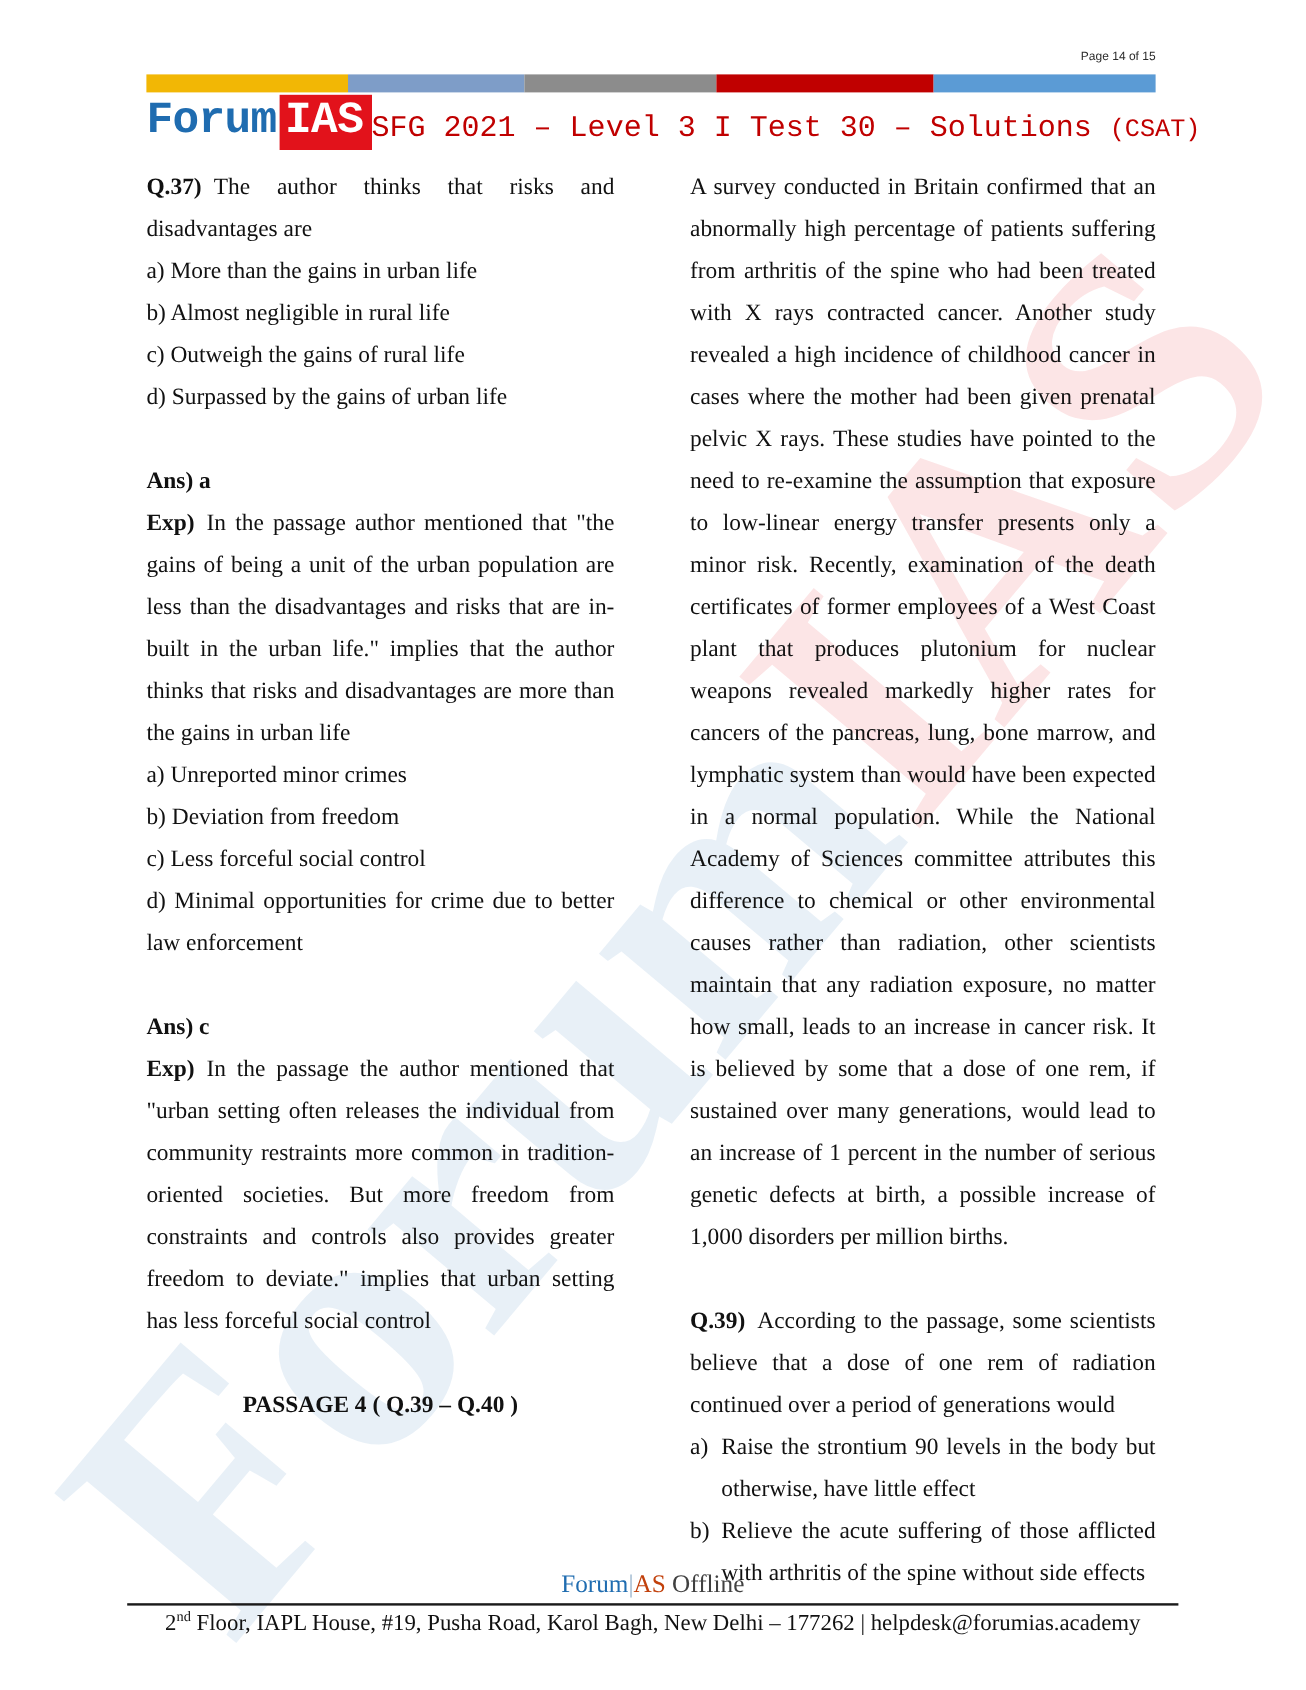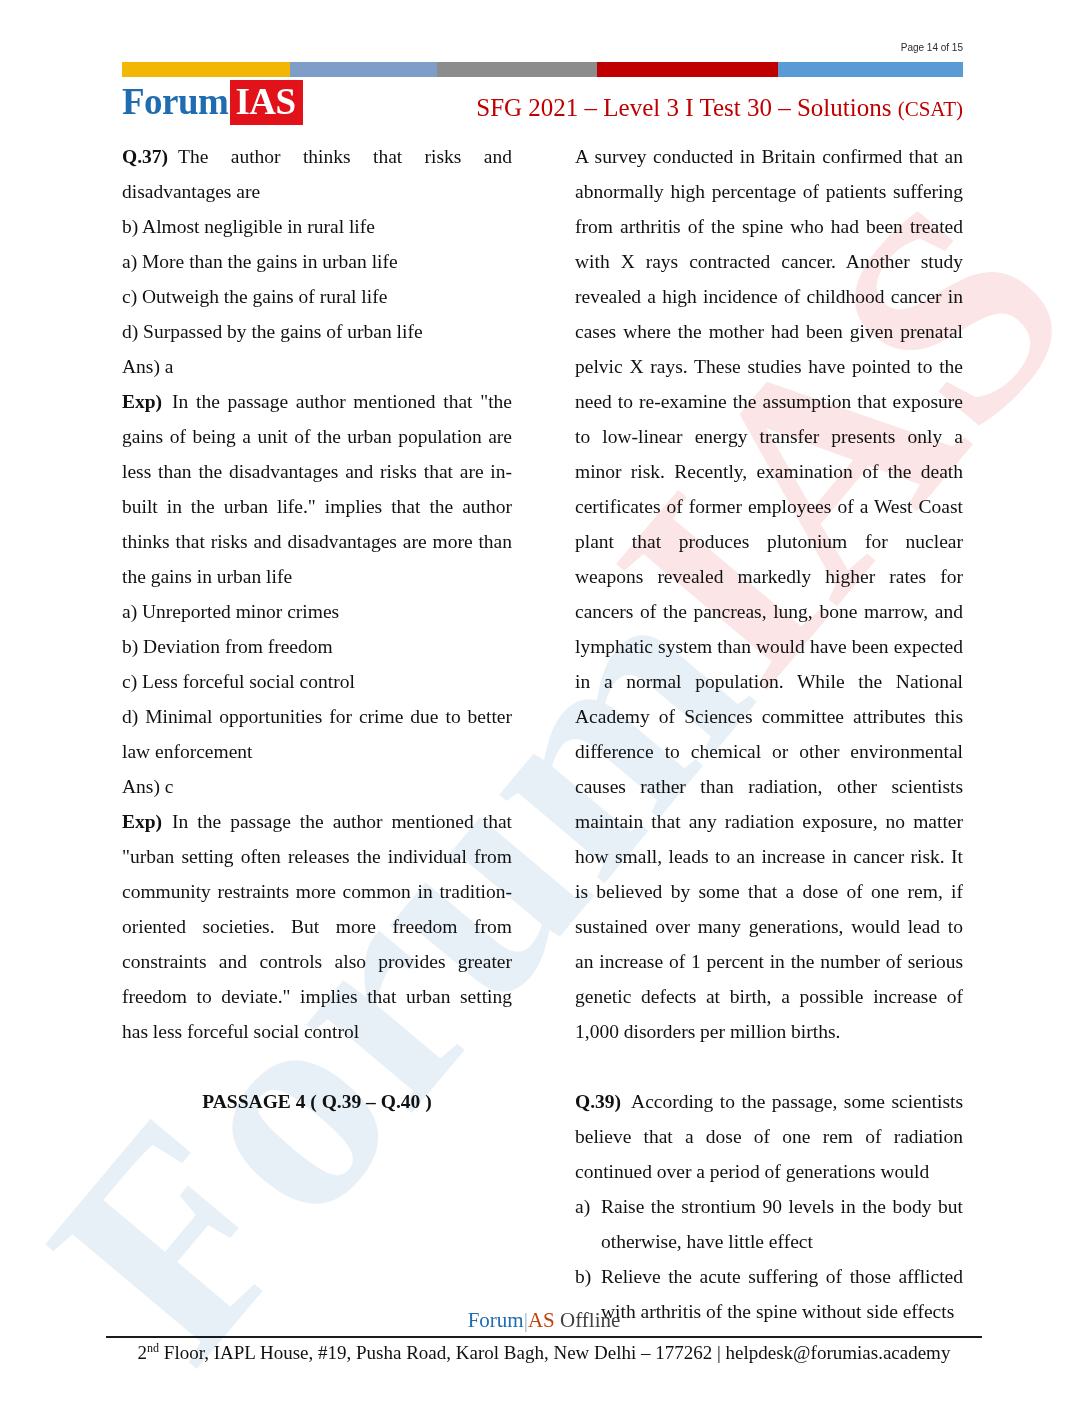--- a/index.html
+++ b/index.html
@@ -5,21 +5,21 @@
   html,body{margin:0;padding:0;}
   body{
     width:1088px;height:1408px;background:#ffffff;position:relative;overflow:hidden;
     font-family:"Liberation Serif","DejaVu Serif",serif;color:#111;
   }
   
   .page-num{position:absolute;top:42px;right:125px;font-family:"Liberation Sans",sans-serif;font-size:10px;color:#2b2b2b;}
   .bar{position:absolute;top:62px;left:122px;width:841px;height:15px;display:flex;}
   .bar .seg{height:100%;}
   .s1{width:20%}.s2{width:17.5%}.s3{width:19%}.s4{width:21.5%}.s5{width:22%}
-  .brandrow{position:absolute;top:80px;left:122px;width:841px;display:flex;justify-content:space-between;align-items:center;}
+  .brandrow{position:absolute;top:80px;left:122px;width:841px;display:flex;justify-content:space-between;align-items:flex-start;font-family:Liberation Mono, monospace;}
   .logo{font-size:37px;font-weight:bold;letter-spacing:-0.5px;white-space:nowrap;}
   .logo .forum{color:#1F6CB0;}
   .logo .iasbox{background:#E2121B;color:#ffffff;padding:1px 7px 3px 5px;margin-left:2px;}
   .doc-title{color:#C00000;font-size:25px;margin-top:12px;white-space:nowrap;}
   .doc-title .csat{font-size:21px;}
   
   .watermark{
     position:absolute;left:560px;top:780px;
     transform:translate(-50%,-50%) rotate(-50deg);
     font-size:300px;font-weight:bold;white-space:nowrap;z-index:0;pointer-events:none;
@@ -29,21 +29,21 @@
   
   .content{
     position:absolute;top:139px;left:122px;width:841px;display:flex;justify-content:space-between;
     z-index:1;font-size:19.5px;line-height:35px;
   }
   .col-left{width:390px;}
   .col-right{width:388px;}
   .para{text-align:justify;}
   .plabel{font-weight:bold;margin-right:10px;}
   .blockgap{margin-top:35px;}
-  .ansline{font-weight:normal;}
+  .ansline{font-weight:bold;margin-top:35px;}
   .expblock{margin-top:0;}
   .passage-heading{text-align:center;font-weight:bold;margin-top:35px;}
   .opt{}
   .opt2{position:relative;padding-left:26px;text-align:justify;}
   .opt2 .optlabel{position:absolute;left:0;}
   
   .footer{position:absolute;left:0;bottom:44px;width:100%;text-align:center;z-index:1;}
   .footer-brand{font-size:21px;}
   .fb-forum{color:#1F6CB0;}
   .fb-sep{color:#97b3cc;}
@@ -78,22 +78,22 @@
 <div class="watermark">
   <span class="wm-forum">Forum</span><span class="wm-ias">IAS</span>
 </div>
 
 <div class="content">
 
   <div class="col-left">
     <div class="para">
       <span class="plabel">Q.37)</span><span>The author thinks that risks and disadvantages are</span>
     </div>
+    <div class="opt">a) More than the gains in urban life</div>
     <div class="opt">b) Almost negligible in rural life</div>
-    <div class="opt">a) More than the gains in urban life</div>
     <div class="opt">c) Outweigh the gains of rural life</div>
     <div class="opt">d) Surpassed by the gains of urban life</div>
 
     <div class="ansline">Ans) a</div>
     <div class="para expblock">
       <span class="plabel">Exp)</span><span>In the passage author mentioned that "the gains of being a unit of the urban population are less than the disadvantages and risks that are in-built in the urban life." implies that the author thinks that risks and disadvantages are more than the gains in urban life</span>
     </div>
 
     <div class="opt">a) Unreported minor crimes</div>
     <div class="opt">b) Deviation from freedom</div>

